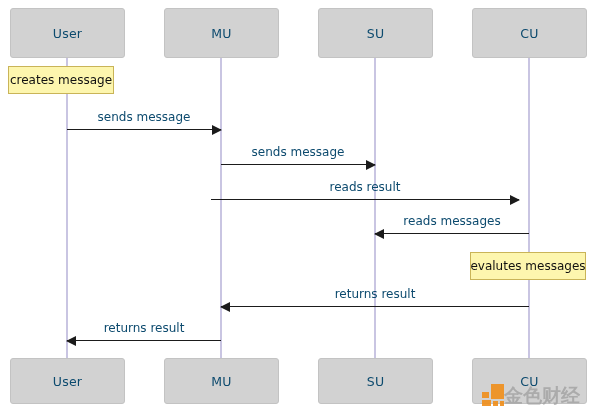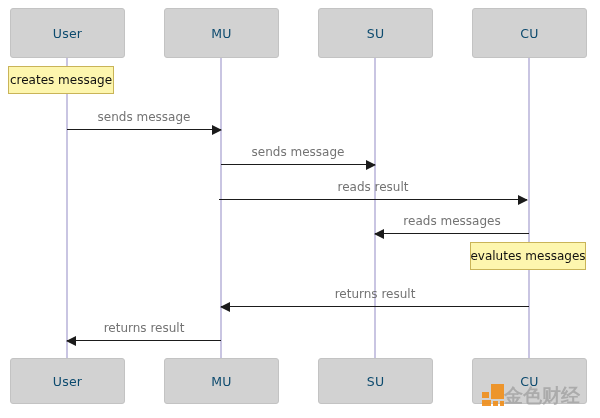--- a/index.html
+++ b/index.html
@@ -84,21 +84,21 @@
     left: -1px;
     border-right: 10px solid #1b1b1b;
   }
   .msg-label {
     position: absolute;
     left: 0;
     width: 100%;
     top: -19px;
     text-align: center;
     font-size: 12px;
-    color: #737373;
+    color: #0c4a6e;
     white-space: nowrap;
   }
 
   
   #watermark {
     position: absolute;
     display: flex;
     align-items: center;
     opacity: 0.92;
   }
@@ -144,37 +144,37 @@
   <div class="participant" style="left:318px; top:8px; width:115px; height:50px;">
     <span>SU</span>
   </div>
   <div class="participant" style="left:472px; top:8px; width:115px; height:50px;">
     <span>CU</span>
   </div>
 
   <div class="note" style="left:8px; top:66px; width:106px; height:28px;">
     <span>creates message</span>
   </div>
-  <div class="note" style="left:470px; top:242px; width:116px; height:28px;">
+  <div class="note" style="left:470px; top:252px; width:116px; height:28px;">
     <span>evalutes messages</span>
   </div>
 
   <div class="message" style="left:67px; top:129px; width:154px;">
     <div class="msg-line"></div>
     <div class="msg-head right"></div>
     <div class="msg-label">sends message</div>
   </div>
 
   <div class="message" style="left:221px; top:164px; width:154px;">
     <div class="msg-line"></div>
     <div class="msg-head right"></div>
     <div class="msg-label">sends message</div>
   </div>
 
-  <div class="message" style="left:219px; top:199px; width:308px;">
+  <div class="message" style="left:211px; top:199px; width:308px;">
     <div class="msg-line"></div>
     <div class="msg-head right"></div>
     <div class="msg-label">reads result</div>
   </div>
 
   <div class="message" style="left:375px; top:233px; width:154px;">
     <div class="msg-line"></div>
     <div class="msg-head left"></div>
     <div class="msg-label">reads messages</div>
   </div>

